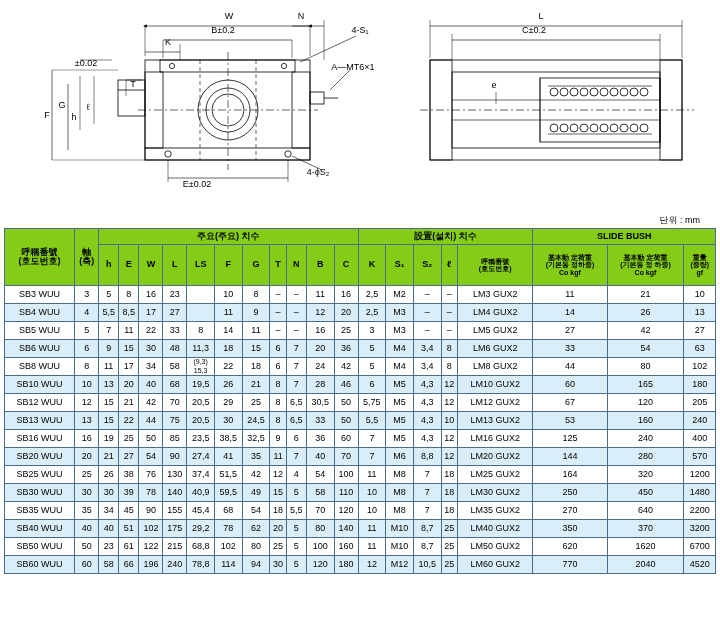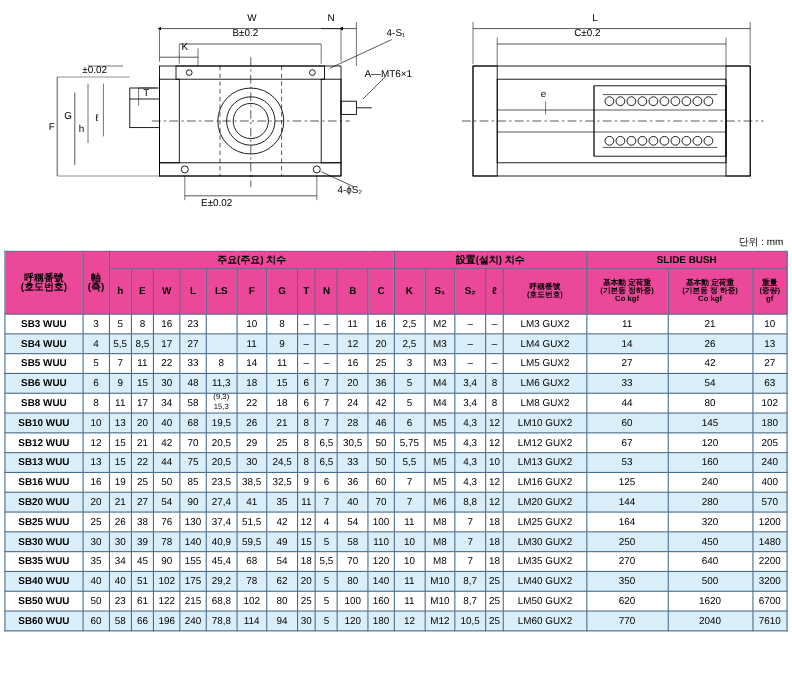--- a/index.html
+++ b/index.html
@@ -4,33 +4,33 @@
 <style>
   html,body{margin:0;padding:0;}
   body{width:720px;height:636px;background:#ffffff;font-family:"Liberation Sans",sans-serif;}
   .page{position:relative;width:720px;height:636px;overflow:hidden;}
 
   
   .drawing{position:relative;height:212px;width:720px;background:#ffffff;}
   .drawing svg{display:block;}
 
   
-  .unit{position:absolute;right:8px;top:214px;font-size:9px;color:#000;}
+  .unit{position:absolute;right:20px;top:214px;font-size:9px;color:#000;}
 
   
   table{border-collapse:collapse;position:absolute;left:4px;top:228px;width:712px;
         font-size:9px;color:#000;}
   th,td{border:1px solid #4a6d8c;text-align:center;padding:0;line-height:1.05;}
-  thead th{background:#ec4899;font-weight:bold;font-size:9px;}
+  thead th{background:#84cc16;font-weight:bold;font-size:9px;}
   .hdr-group{height:16px;}
   .hdr-main{height:56px;}
   td{height:17px;}
   tbody tr:nth-child(odd) td{background:#ffffff;}
   tbody tr:nth-child(even) td{background:#d9eef8;}
-  tbody td.name{font-weight:bold;text-align:center;}
+  tbody td.name{font-weight:normal;text-align:center;}
   .tall{line-height:1.15;}
   .xsmall{font-size:7px;}
 </style>
 </head>
 <body>
 
 <div class="page">
 
   <div class="drawing">
     <svg width="720" height="212" viewBox="0 0 720 212">
@@ -347,21 +347,21 @@
           <td>8</td>
           <td>7</td>
           <td>28</td>
           <td>46</td>
           <td>6</td>
           <td>M5</td>
           <td>4,3</td>
           <td>12</td>
           <td>LM10 GUX2</td>
           <td>60</td>
-          <td>145</td>
+          <td>165</td>
           <td>180</td>
         </tr>
         <tr>
           <td class="name">SB12 WUU</td>
           <td>12</td>
           <td>15</td>
           <td>21</td>
           <td>42</td>
           <td>70</td>
           <td>20,5</td>
@@ -531,21 +531,21 @@
           <td>20</td>
           <td>5</td>
           <td>80</td>
           <td>140</td>
           <td>11</td>
           <td>M10</td>
           <td>8,7</td>
           <td>25</td>
           <td>LM40 GUX2</td>
           <td>350</td>
-          <td>500</td>
+          <td>370</td>
           <td>3200</td>
         </tr>
         <tr>
           <td class="name">SB50 WUU</td>
           <td>50</td>
           <td>23</td>
           <td>61</td>
           <td>122</td>
           <td>215</td>
           <td>68,8</td>
@@ -578,18 +578,18 @@
           <td>5</td>
           <td>120</td>
           <td>180</td>
           <td>12</td>
           <td>M12</td>
           <td>10,5</td>
           <td>25</td>
           <td>LM60 GUX2</td>
           <td>770</td>
           <td>2040</td>
-          <td>7610</td>
+          <td>4520</td>
         </tr>
       </tbody>
   </table>
 
 </div>
 
 </body></html>

